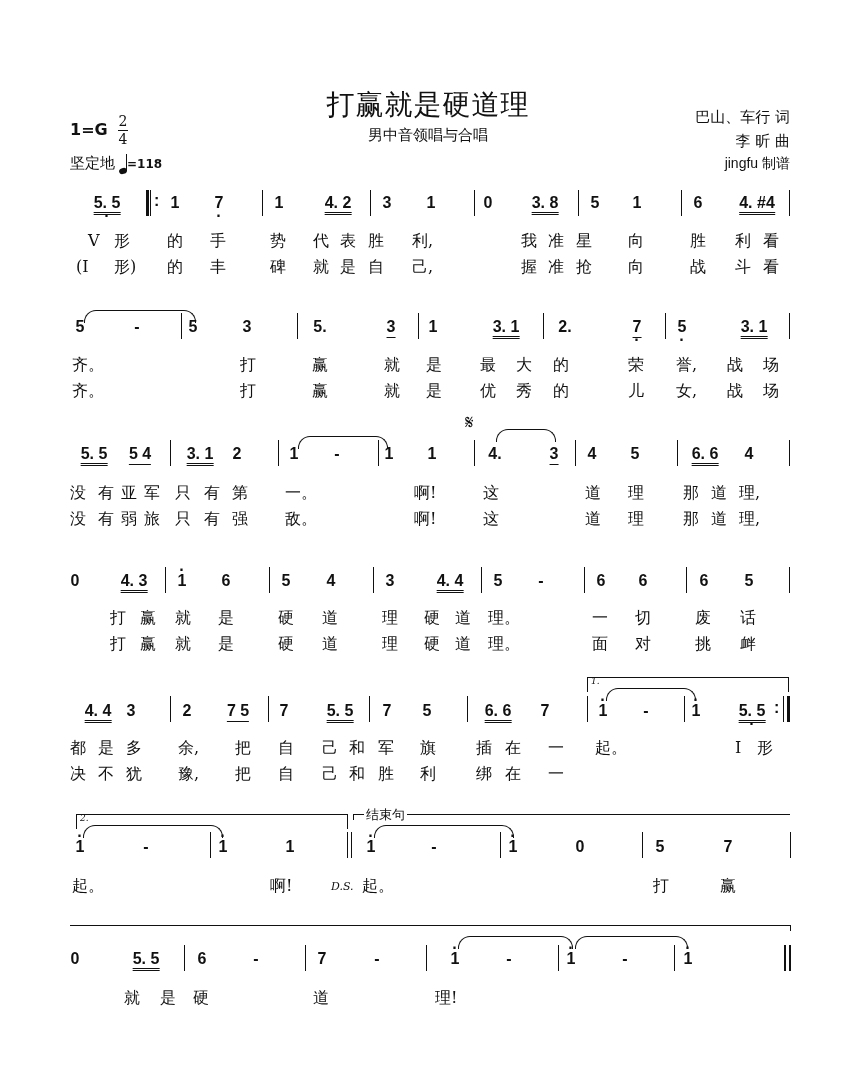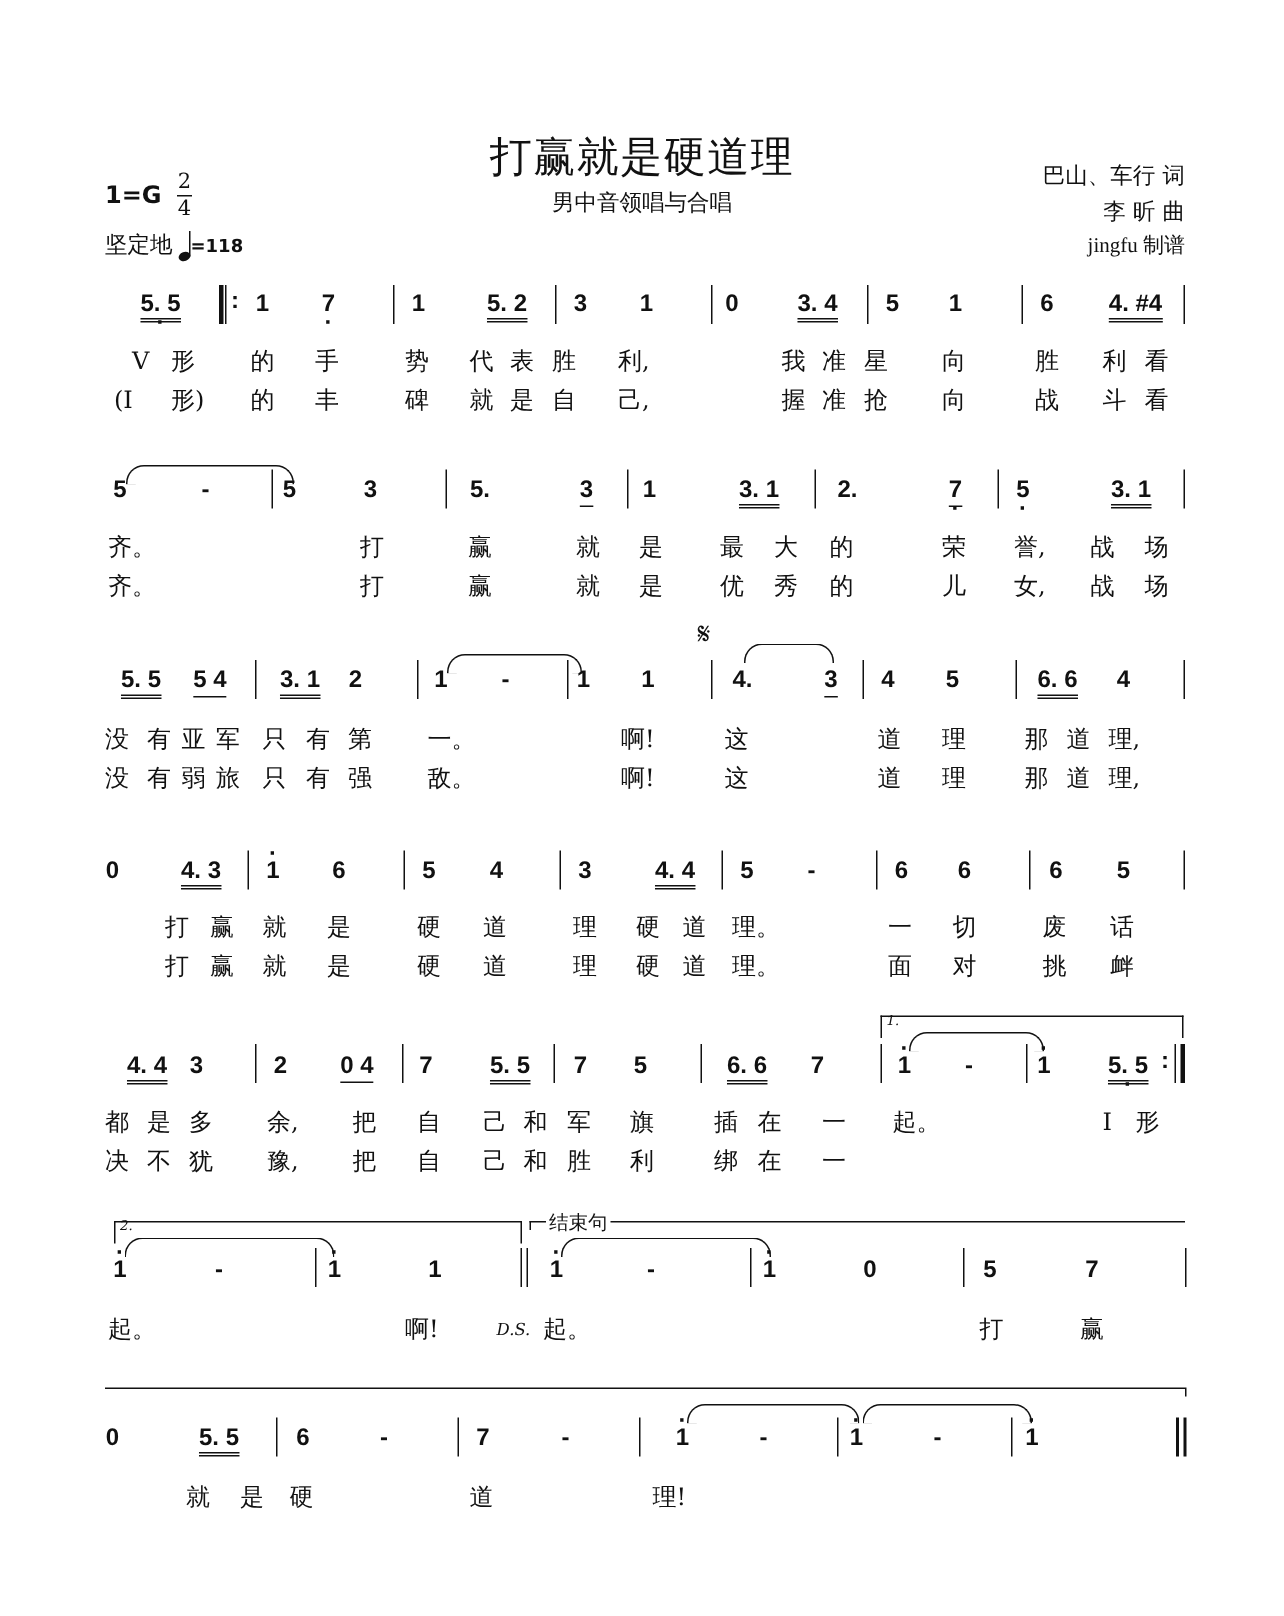--- a/index.html
+++ b/index.html
@@ -2,21 +2,21 @@
 <html><head>
 <meta charset="utf-8">
 <style>
   html, body { margin:0; padding:0; background:#fff; }
   body { width:856px; height:1077px; position:relative; overflow:hidden;
          font-family:"DejaVu Sans", sans-serif; color:#111; }
   .abs { position:absolute; }
   .title { left:0; width:856px; top:86px; text-align:center; font-family:"DejaVu Serif", serif; font-size:28px; letter-spacing:1px; }
   .subtitle { left:0; width:856px; top:126px; text-align:center; font-size:15px; }
   .credit { right:66px; font-size:15px; text-align:right; }
-  .credit.mono { font-family:Liberation Serif, serif; font-size:14px; }
+  .credit.mono { font-family:Liberation Sans, sans-serif; font-size:14px; }
   .key { left:70px; top:120px; font-size:16px; font-weight:bold; }
   .meter { position:absolute; left:118px; top:114px; font-family:"DejaVu Serif", serif; font-size:14px; text-align:center; line-height:15px; }
   .meter .bar { border-top:1px solid #111; width:10px; margin:1px auto; }
   .tempo { left:70px; top:154px; font-size:15px; }
   .tempo .note { display:inline-block; position:relative; width:8px; height:20px; vertical-align:-6px; margin-left:4px; }
   .tempo .note::before { content:""; position:absolute; left:0; bottom:0; width:8px; height:6px; background:#111; border-radius:50%; transform:rotate(-20deg); }
   .tempo .note::after { content:""; position:absolute; right:0; bottom:3px; width:1.5px; height:17px; background:#111; }
   .tempo .bpm { font-size:12px; font-weight:bold; }
 
   .n { position:absolute; font-family:"Liberation Sans", sans-serif; font-weight:bold; font-size:16px; line-height:18px; transform:translateX(-50%); white-space:nowrap; }
@@ -56,27 +56,27 @@
 </div>
 
 <div>
   <div class="n u2 dot-below" style="left:107px;top:194px">5. 5</div>
   <div class="bar-double" style="left:146px;top:190px;border-left-width:3px"></div>
   <div class="repeat-dots" style="left:154px;top:192px">:</div>
   <div class="n" style="left:175px;top:194px">1</div>
   <div class="n dot-below" style="left:219px;top:194px">7</div>
   <div class="bar-line" style="left:262px;top:190px"></div>
   <div class="n" style="left:279px;top:194px">1</div>
-  <div class="n u2" style="left:338px;top:194px">5. 2</div>
+  <div class="n u2" style="left:338px;top:194px">4. 2</div>
   <div class="bar-line" style="left:370px;top:190px"></div>
   <div class="n" style="left:387px;top:194px">3</div>
   <div class="n" style="left:431px;top:194px">1</div>
   <div class="bar-line" style="left:474px;top:190px"></div>
   <div class="n" style="left:488px;top:194px">0</div>
-  <div class="n u2" style="left:545px;top:194px">3. 4</div>
+  <div class="n u2" style="left:545px;top:194px">3. 8</div>
   <div class="bar-line" style="left:578px;top:190px"></div>
   <div class="n" style="left:595px;top:194px">5</div>
   <div class="n" style="left:637px;top:194px">1</div>
   <div class="bar-line" style="left:681px;top:190px"></div>
   <div class="n" style="left:698px;top:194px">6</div>
   <div class="n u2" style="left:757px;top:194px">4. #4</div>
   <div class="bar-line" style="left:789px;top:190px"></div>
 
   <div class="lyr" style="left:88px;top:231px">V</div>
   <div class="lyr" style="left:114px;top:231px">形</div>
@@ -272,21 +272,21 @@
   <div class="lyr" style="left:635px;top:634px">对</div>
   <div class="lyr" style="left:695px;top:634px">挑</div>
   <div class="lyr" style="left:740px;top:634px">衅</div>
 </div>
 
 <div>
   <div class="n u2" style="left:98px;top:702px">4. 4</div>
   <div class="n" style="left:131px;top:702px">3</div>
   <div class="bar-line" style="left:170px;top:696px"></div>
   <div class="n" style="left:187px;top:702px">2</div>
-  <div class="n u1" style="left:238px;top:702px">0 4</div>
+  <div class="n u1" style="left:238px;top:702px">7 5</div>
   <div class="bar-line" style="left:268px;top:696px"></div>
   <div class="n" style="left:284px;top:702px">7</div>
   <div class="n u2" style="left:340px;top:702px">5. 5</div>
   <div class="bar-line" style="left:369px;top:696px"></div>
   <div class="n" style="left:387px;top:702px">7</div>
   <div class="n" style="left:427px;top:702px">5</div>
   <div class="bar-line" style="left:467px;top:696px"></div>
   <div class="n u2" style="left:498px;top:702px">6. 6</div>
   <div class="n" style="left:545px;top:702px">7</div>
   <div class="volta" style="left:587px;top:677px;width:200px">

